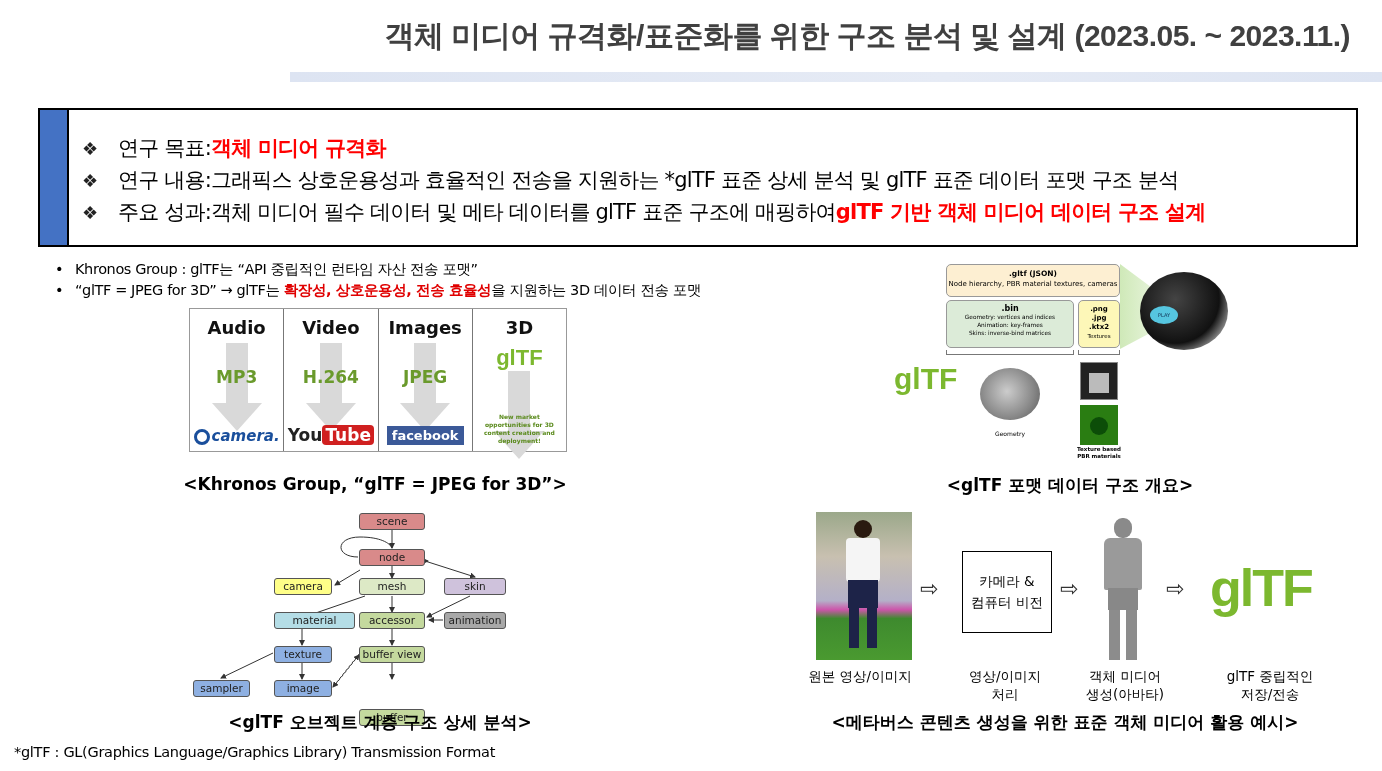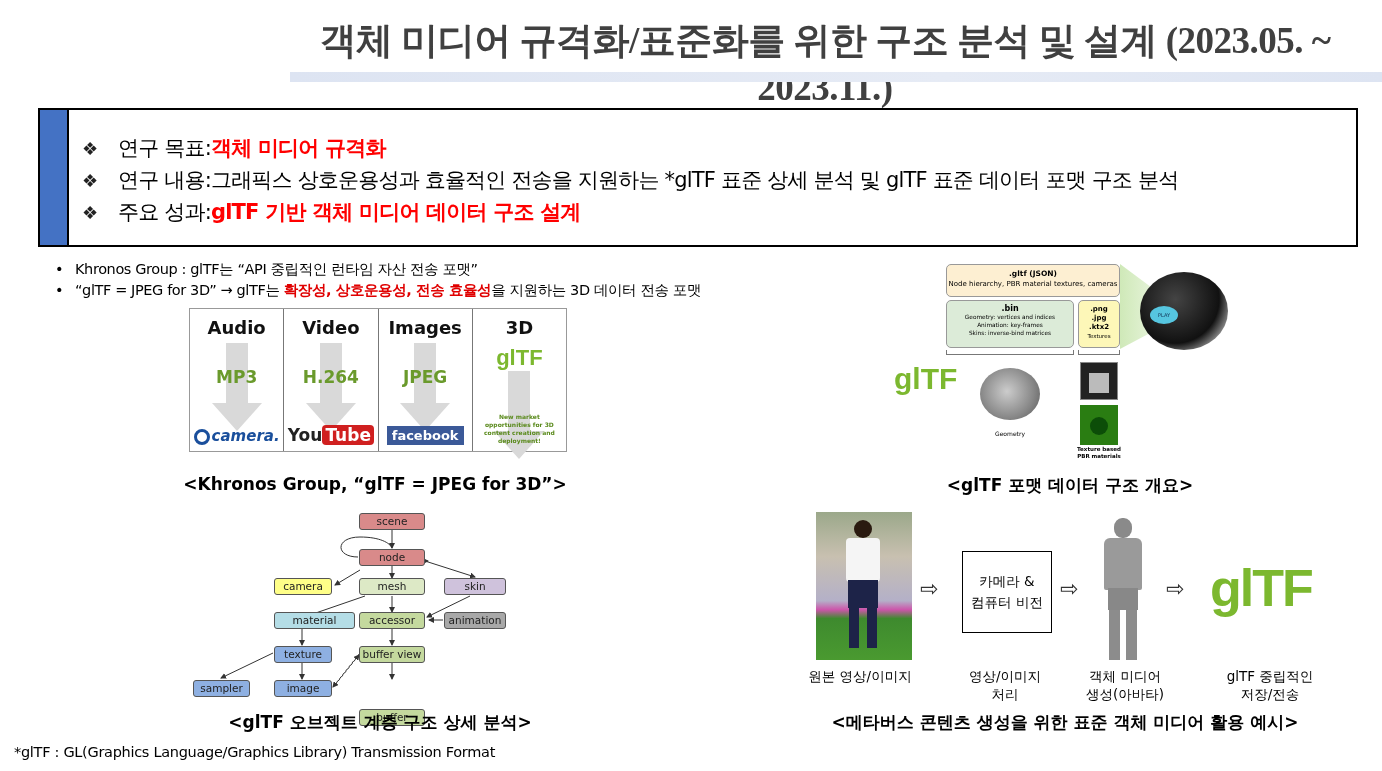--- a/index.html
+++ b/index.html
@@ -2,23 +2,23 @@
 <html><head>
 <meta charset="utf-8">
 <style>
   * { box-sizing: border-box; margin: 0; padding: 0; }
   body {
     width: 1382px; height: 771px; background: #ffffff; position: relative; overflow: hidden;
     font-family: "DejaVu Sans", "Liberation Sans", sans-serif; color: #000;
   }
   .abs { position: absolute; }
   .title {
-    left: 300px; top: 16px; width: 1050px; text-align: center;
-    font-family: Liberation Serif, serif; font-weight: bold;
-    font-size: 37px; color: #404040; letter-spacing: -0.5px;
+    left: 300px; top: 16px; width: 1050px; text-align: right;
+    font-family: Liberation Sans, sans-serif; font-weight: bold;
+    font-size: 30px; color: #404040; letter-spacing: -0.5px;
   }
   .title-bar {
     left: 290px; top: 72px; width: 1092px; height: 10px;
     background: linear-gradient(to right, #dde4f2, #e6ebf5 60%, #dde4f2);
   }
   .summary-box {
     left: 38px; top: 108px; width: 1320px; height: 139px;
     border: 2px solid #000; background: #fff;
   }
   .summary-side { position: absolute; left: 0; top: 0; width: 29px; height: 100%; background: #4472c4; border-right: 2px solid #000; }
@@ -66,20 +66,21 @@
     <div class="summary-item">
       <span class="bullet">❖</span>
       <span>연구 내용</span>
         <span> : </span>
         <span>그래픽스 상호운용성과 효율적인 전송을 지원하는 *glTF 표준 상세 분석 및 glTF 표준 데이터 포맷 구조 분석</span>
     </div>
     <div class="summary-item">
       <span class="bullet">❖</span>
       <span>주요 성과</span>
         <span> : </span>
+        <span>객체 미디어 필수 데이터 및 메타 데이터를 glTF 표준 구조에 매핑하여 </span>
         <span class="hl-red">glTF 기반 객체 미디어 데이터 구조 설계</span>
     </div>
   </div>
 </div>
 
 <div class="abs notes">
   <div><span class="dot">•</span><span>Khronos Group : glTF는 “API 중립적인 런타임 자산 전송 포맷”</span></div>
   <div><span class="dot">•</span><span>“glTF = JPEG for 3D” → glTF는 </span><span class="red-bold">확장성, 상호운용성, 전송 효율성</span><span>을 지원하는 3D 데이터 전송 포맷</span></div>
 </div>
 

